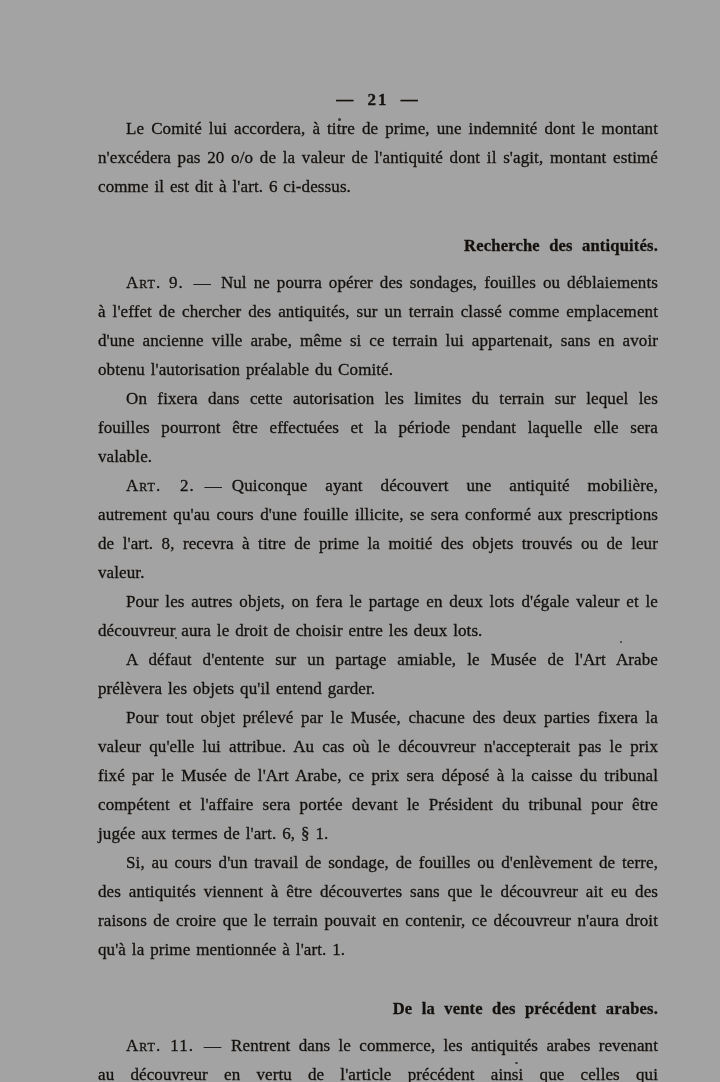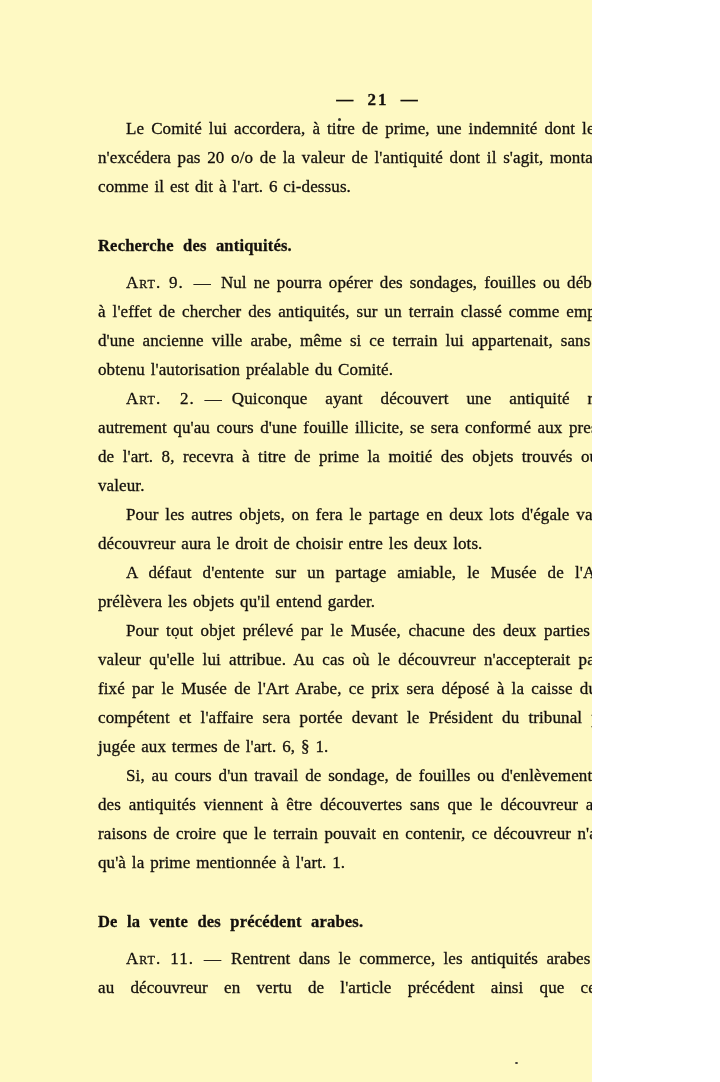--- a/index.html
+++ b/index.html
@@ -2,23 +2,23 @@
 <html lang="fr"><head>
 <meta charset="utf-8">
 <style>
   html, body {
     margin: 0;
     padding: 0;
     background: #ffffff;
   }
   .page {
     position: relative;
-    width: 592px;
+    width: 720px;
     height: 1082px;
-    background: #fef9c3;
+    background: #a3a3a3;
     overflow: hidden;
     font-family: "Liberation Serif", "DejaVu Serif", serif;
     color: #14100d;
     -webkit-text-stroke: 0.3px #14100d;
   }
   .textblock {
     position: absolute;
     left: 98px;
     top: 85px;
     width: 560px;
@@ -40,21 +40,21 @@
     text-indent: 28px;
     word-spacing: 1.5px;
     letter-spacing: 0.1px;
     font-family: Liberation Serif, serif;
   }
   .heading {
     margin: 30px 0 8px 0;
     font-size: 16.5px;
     line-height: 29px;
     font-weight: bold;
-    text-align: left;
+    text-align: right;
     text-indent: 0;
     word-spacing: 5px;
     letter-spacing: 0.2px;
   }
   .article {
   }
   .art-label {
     font-variant: small-caps;
     letter-spacing: 1px;
     padding-right: 8px;
@@ -83,20 +83,21 @@
   <div class="textblock">
 
     <div class="page-number">— 21 —</div>
 
     <p class="para">Le Comité lui accordera, à titre de prime, une indemnité dont le montant n'excédera pas 20 o/o de la valeur de l'antiquité dont il s'agit, montant estimé comme il est dit à l'art. 6 ci-dessus.</p>
 
     <p class="para heading">Recherche des antiquités.</p>
 
     <p class="para article"><span class="art-label">Art. 9.</span><span class="art-dash">—</span><span>Nul ne pourra opérer des sondages, fouilles ou déblaiements à l'effet de chercher des antiquités, sur un terrain classé comme emplacement d'une ancienne ville arabe, même si ce terrain lui appartenait, sans en avoir obtenu l'autorisation préalable du Comité.</span></p>
 
+    <p class="para">On fixera dans cette autorisation les limites du terrain sur lequel les fouilles pourront être effectuées et la période pendant laquelle elle sera valable.</p>
 
     <p class="para article"><span class="art-label">Art. 2.</span><span class="art-dash">—</span><span>Quiconque ayant découvert une antiquité mobilière, autrement qu'au cours d'une fouille illicite, se sera conformé aux prescriptions de l'art. 8, recevra à titre de prime la moitié des objets trouvés ou de leur valeur.</span></p>
 
     <p class="para">Pour les autres objets, on fera le partage en deux lots d'égale valeur et le découvreur aura le droit de choisir entre les deux lots.</p>
 
     <p class="para">A défaut d'entente sur un partage amiable, le Musée de l'Art Arabe prélèvera les objets qu'il entend garder.</p>
 
     <p class="para">Pour tout objet prélevé par le Musée, chacune des deux parties fixera la valeur qu'elle lui attribue. Au cas où le découvreur n'accepterait pas le prix fixé par le Musée de l'Art Arabe, ce prix sera déposé à la caisse du tribunal compétent et l'affaire sera portée devant le Président du tribunal pour être jugée aux termes de l'art. 6, § 1.</p>
 
     <p class="para">Si, au cours d'un travail de sondage, de fouilles ou d'enlèvement de terre, des antiquités viennent à être découvertes sans que le découvreur ait eu des raisons de croire que le terrain pouvait en contenir, ce découvreur n'aura droit qu'à la prime mentionnée à l'art. 1.</p>

